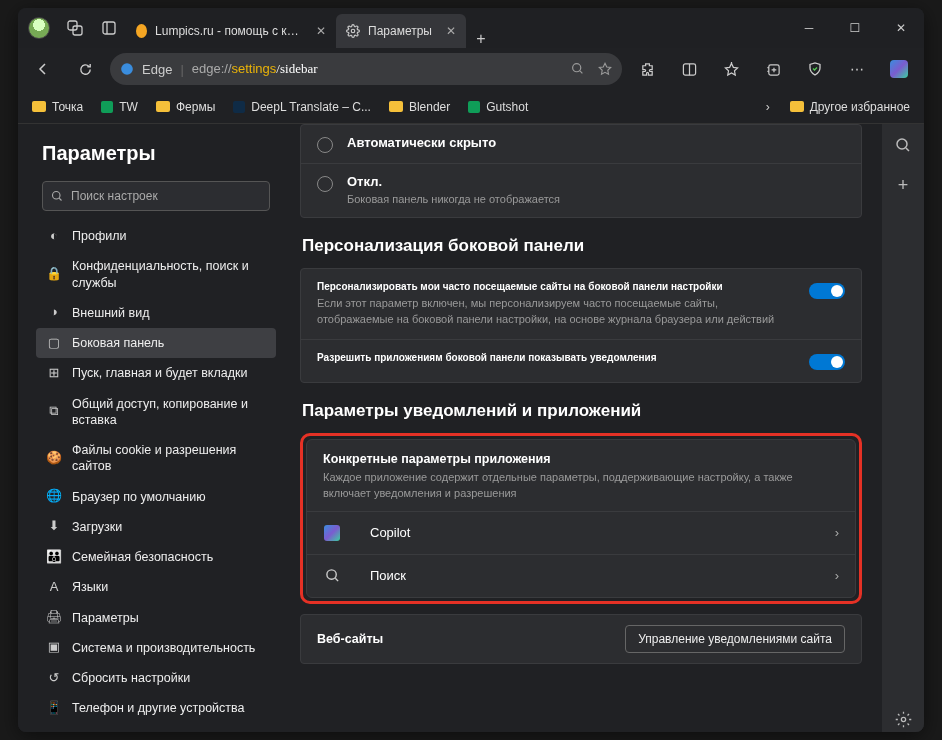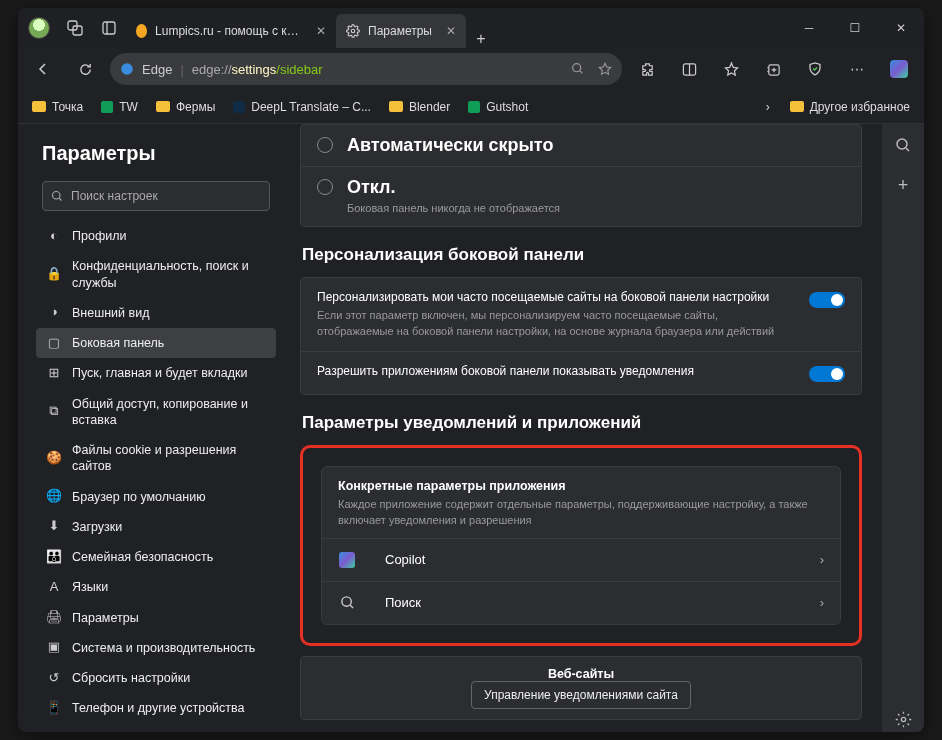--- a/index.html
+++ b/index.html
@@ -20,22 +20,22 @@
 .tab .label { white-space: nowrap; overflow: hidden; text-overflow: ellipsis; }
 .newtab { width: 30px; text-align: center; color: #ccc; font-size: 16px; }
 .win-controls { display: flex; margin-left: auto; }
 .win-controls div { width: 46px; height: 40px; color: #ccc; display: flex; align-items: center; justify-content: center; font-size: 12px; }
 
 
 .toolbar { height: 42px; display: flex; align-items: center; padding: 0 8px; gap: 8px; background: #202124; }
 .toolbar .tbtn { width: 34px; height: 34px; display: flex; align-items: center; justify-content: center; color: #ccc; border-radius: 4px; font-size: 14px; }
 .addr { flex: 1; height: 32px; background: #3a3b3e; border-radius: 16px; display: flex; align-items: center; padding: 0 10px; color: #ccc; font-size: 13px; gap: 8px; }
 .addr .proto { color: #aaa; }
-.addr .highlight { color: #fef9c3; }
-.addr .trail { color: #84cc16; }
+.addr .highlight { color: #eab308; }
+.addr .trail { color: #ffffff; font-family: Liberation Serif, serif; }
 .addr-icons { margin-left: auto; display: flex; gap: 14px; color: #999; font-size: 13px; }
 
 
 .bookmarks { height: 34px; display: flex; align-items: center; padding: 0 8px; gap: 6px; background: #202124; border-bottom: 1px solid #333; font-size: 12px; color: #ddd; }
 .bm { display: flex; align-items: center; gap: 6px; padding: 3px 6px; border-radius: 4px; }
 .bm .folder { width: 14px; height: 11px; background: #f5c03a; border-radius: 2px; display: inline-block; }
 .bm .sheet { width: 12px; height: 12px; background: #0f9d58; border-radius: 2px; display: inline-block; }
 .bm .deepl { width: 12px; height: 12px; background: #0f2b46; border-radius: 2px; display: inline-block; }
 .bm-spacer { flex: 1; }
 .bm-chevron { color: #ccc; padding: 0 8px; }
@@ -51,46 +51,46 @@
 .nav-item.active { background: #3e3f43; }
 .nav-item .nicon { width: 16px; height: 16px; display: inline-flex; align-items: center; justify-content: center; color: #ccc; font-size: 13px; flex-shrink: 0; }
 .nav-item span.txt { flex: 1; }
 
 
 .main { flex: 1; padding: 0 20px 20px 14px; overflow-y: auto; }
 .card { background: #2c2d30; border-radius: 4px; border: 1px solid #3a3b3e; margin-bottom: 8px; }
 .radio-row { display: flex; gap: 14px; padding: 10px 16px; }
 .radio-row:not(:last-child) { border-bottom: 1px solid #3a3b3e; }
 .radio { width: 16px; height: 16px; border: 1.5px solid #888; border-radius: 50%; margin-top: 2px; flex-shrink: 0; }
-.radio-row .rbody .rtitle { font-size: 18px; font-weight: 600; }
+.radio-row .rbody .rtitle { font-size: 13px; font-weight: 600; }
 .radio-row .rbody .rdesc { font-size: 11px; color: #9a9a9a; margin-top: 3px; line-height: 1.4; }
 
 h2.section { font-size: 17px; font-weight: 600; margin: 18px 0 12px 2px; }
 
 .toggle-row { display: flex; align-items: flex-start; gap: 14px; padding: 12px 16px; }
 .toggle-row:not(:last-child) { border-bottom: 1px solid #3a3b3e; }
 .toggle-row .tlabel { flex: 1; }
-.toggle-row .ttitle { font-size: 12px; font-weight: 400; }
+.toggle-row .ttitle { font-size: 10px; font-weight: 700; }
 .toggle-row .tdesc { font-size: 11px; color: #9a9a9a; margin-top: 4px; line-height: 1.4; }
 .toggle { width: 36px; height: 16px; background: #0078d4; border-radius: 10px; position: relative; flex-shrink: 0; margin-top: 2px; }
 .toggle::after { content: ""; position: absolute; right: 2px; top: 2px; width: 12px; height: 12px; background: #fff; border-radius: 50%; }
 
-.highlight-card { border: 3px solid #e53125; border-radius: 10px; padding: 18px; margin-bottom: 10px; }
+.highlight-card { border: 3px solid #e53125; border-radius: 10px; padding: 3px; margin-bottom: 10px; }
 .highlight-card .card { margin-bottom: 0; border-radius: 6px; }
 
 .spec-head { padding: 12px 16px 10px; border-bottom: 1px solid #3a3b3e; }
 .spec-head .sh-title { font-size: 12.5px; font-weight: 600; }
 .spec-head .sh-desc { font-size: 11px; color: #9a9a9a; margin-top: 4px; line-height: 1.4; }
 
 .app-row { display: flex; align-items: center; gap: 29px; padding: 12px 16px; font-size: 13px; }
 .app-row:not(:last-child) { border-bottom: 1px solid #3a3b3e; }
 .app-row .aicon { width: 18px; height: 18px; display: inline-flex; align-items: center; justify-content: center; }
 .app-row .chevron { margin-left: auto; color: #aaa; font-size: 13px; }
 
-.web-row { display: flex; align-items: center; padding: 10px 16px; flex-direction: column; }
+.web-row { display: flex; align-items: center; padding: 10px 16px; }
 .web-row .wtitle { font-size: 12.5px; font-weight: 600; flex: 1; }
 .web-row .wbtn { border: 1px solid #666; background: transparent; color: #eee; font-size: 12px; padding: 6px 12px; border-radius: 4px; }
 
 
 .edge-side { width: 42px; background: #2c2d30; display: flex; flex-direction: column; align-items: center; padding-top: 8px; gap: 14px; }
 .edge-side .esicon { width: 26px; height: 26px; display: flex; align-items: center; justify-content: center; color: #bbb; font-size: 15px; }
 .edge-side .espacer { flex: 1; }
 .copilot-gradient { width: 20px; height: 20px; border-radius: 4px; background: linear-gradient(135deg, #3a8dde 0%, #7b5ccf 50%, #3acfa0 100%); }
 
 .main::-webkit-scrollbar { width: 10px; }

